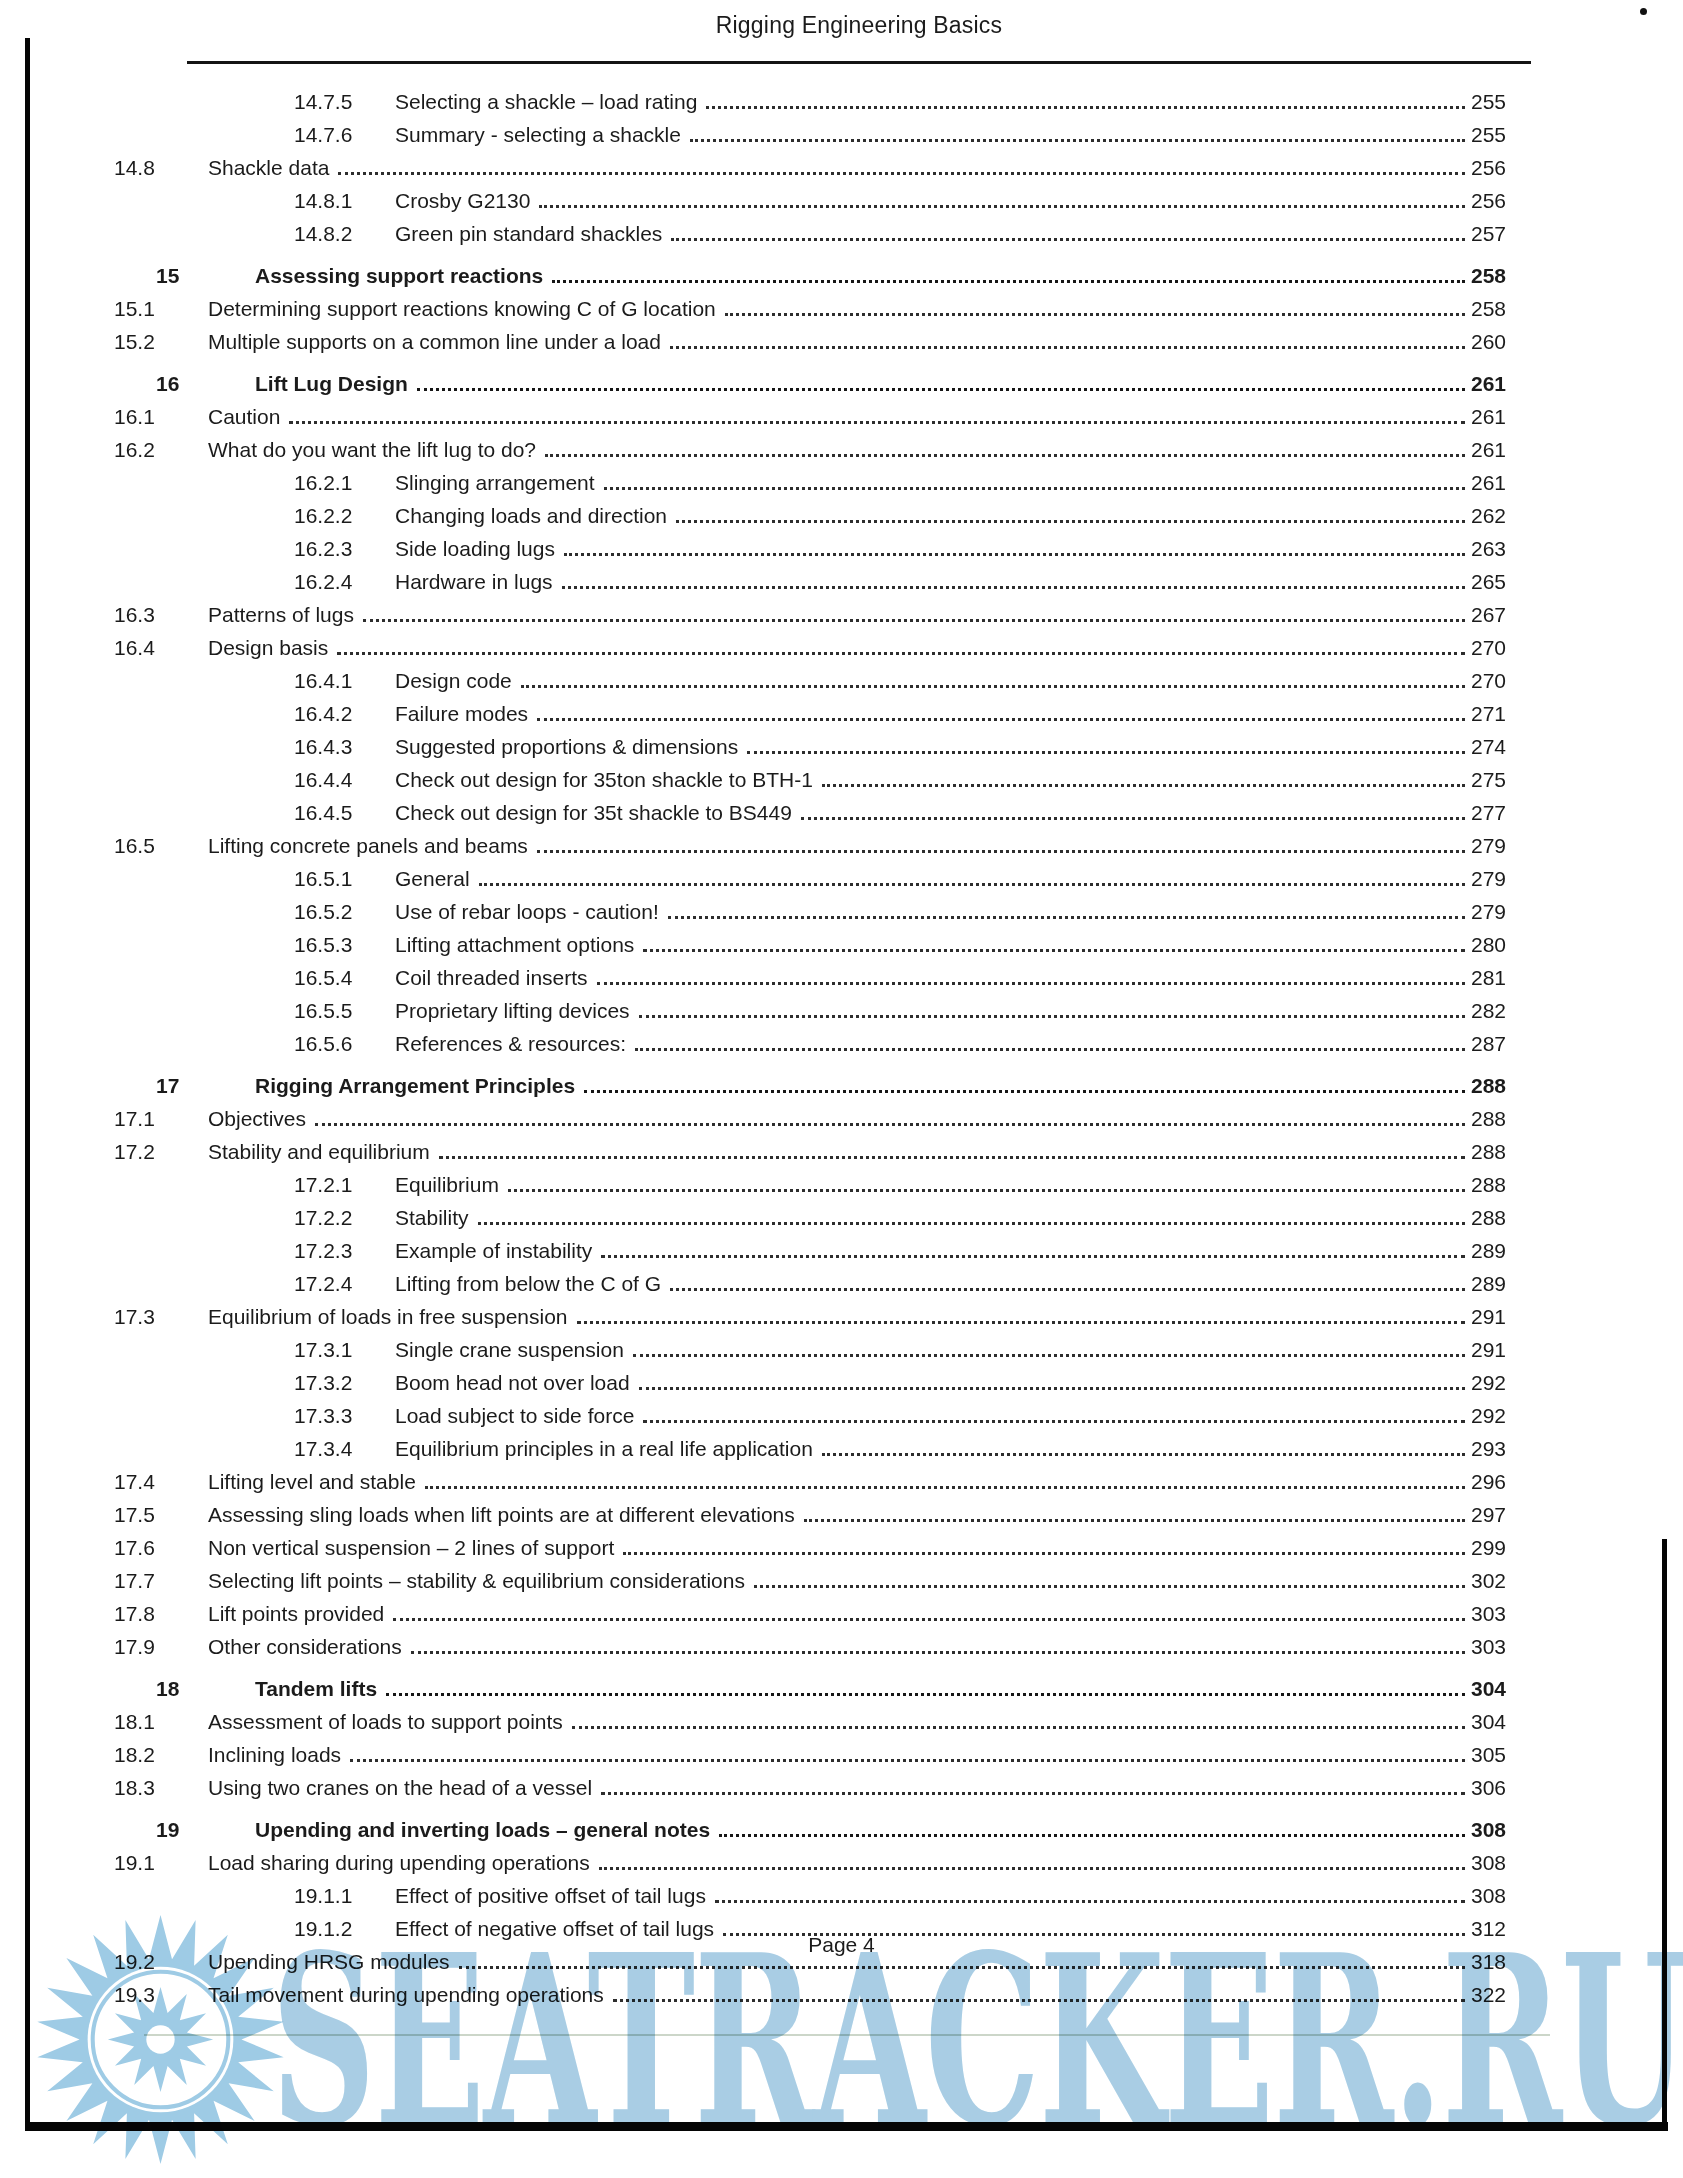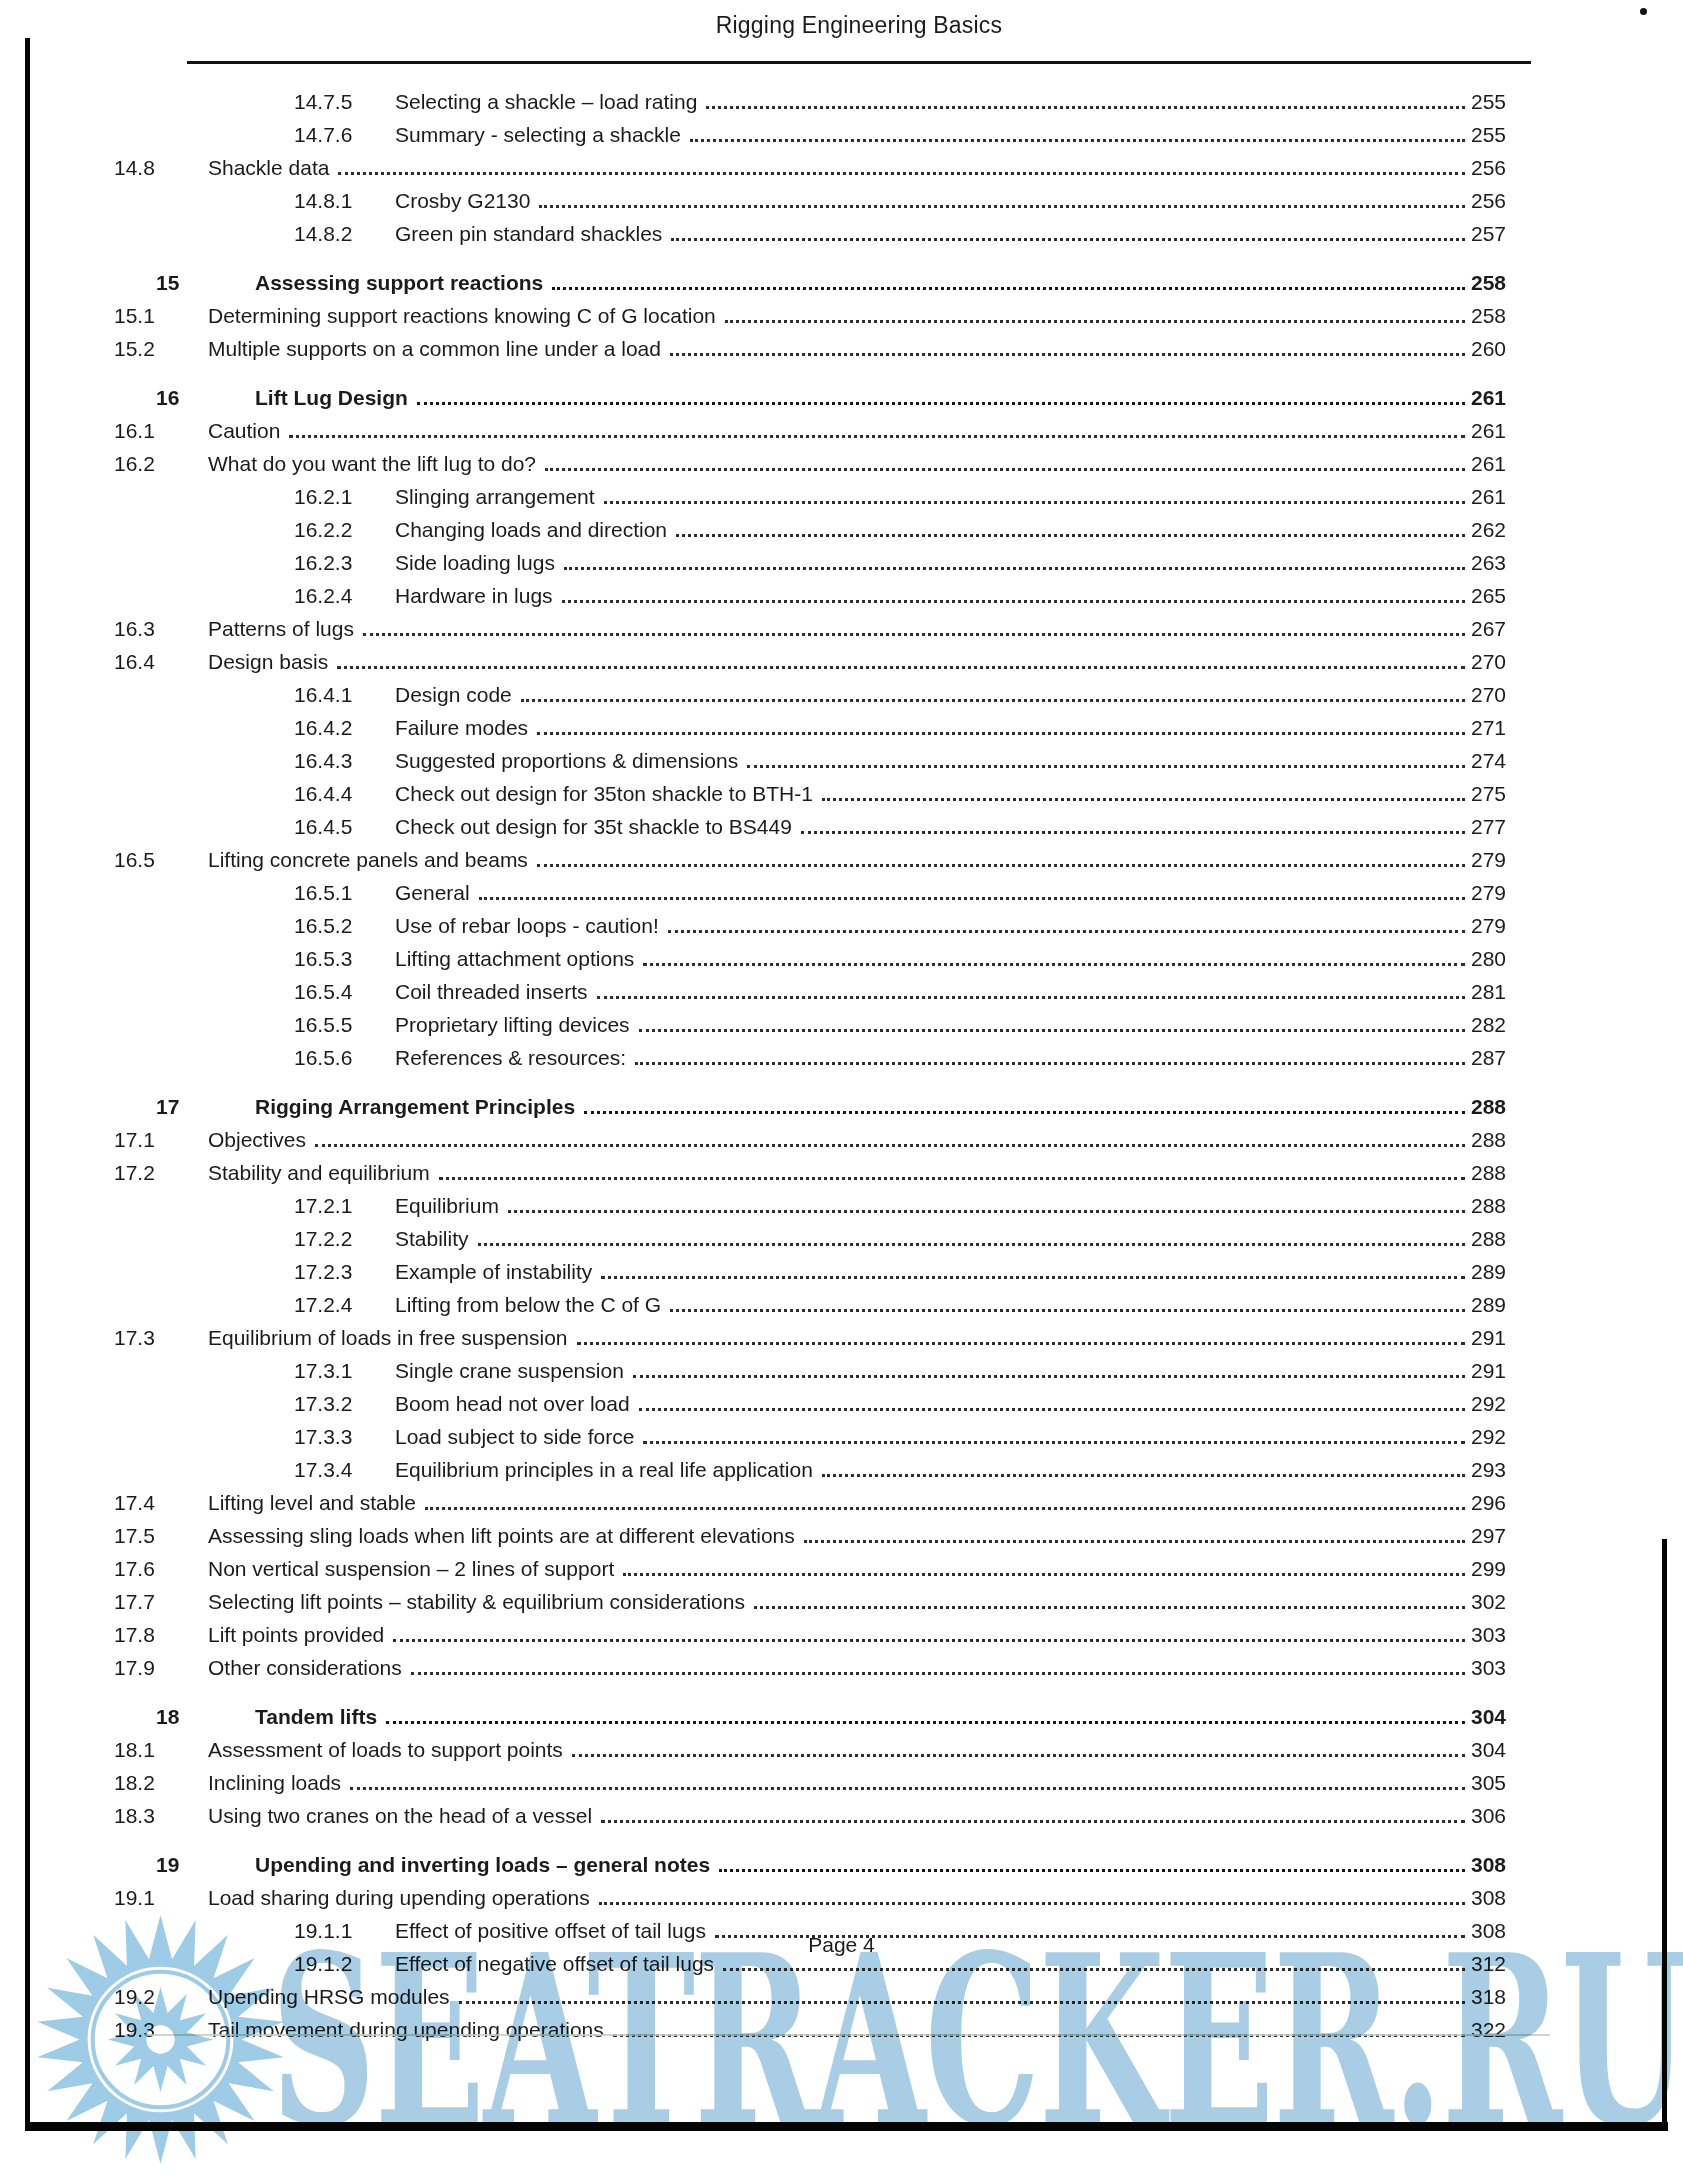--- a/index.html
+++ b/index.html
@@ -18,21 +18,21 @@
   .toc-row {
     display:flex; align-items:baseline; height:33px; line-height:33px; font-size:21px;
   }
   .toc-row .num   { flex:0 0 auto; }
   .toc-row .title { white-space:nowrap; }
   .toc-row .leader {
     flex:1 1 auto; min-width:18px; height:0;
     border-bottom:3.2px dotted #2d2d2d; margin:0 6px 0 9px;
   }
   .toc-row .page-num { flex:0 0 74px; text-align:left; }
-  .lvl1 { margin-top:16px; font-weight:bold; }
+  .lvl1 { margin-top:9px; font-weight:bold; }
   .lvl1 { padding-left:156px; } .lvl1 .num { width:99px; }
   .lvl2 { padding-left:114px; } .lvl2 .num { width:94px; }
   .lvl3 { padding-left:294px; } .lvl3 .num { width:101px; }
   .lvl1 .leader { border-bottom-color:#161616; }
 
   .footer-rule {
     position:absolute; top:2034px; left:144px; width:1406px; height:2px;
     background:#c3cfc0; opacity:0.85;
   }
   .footer {

